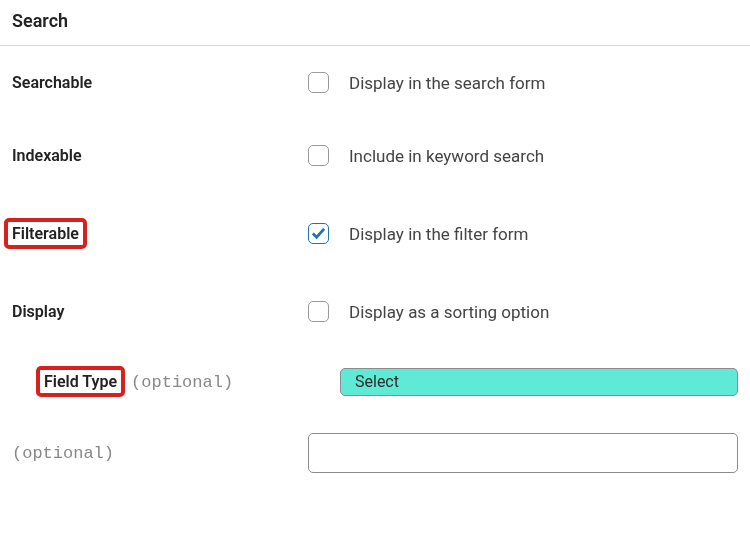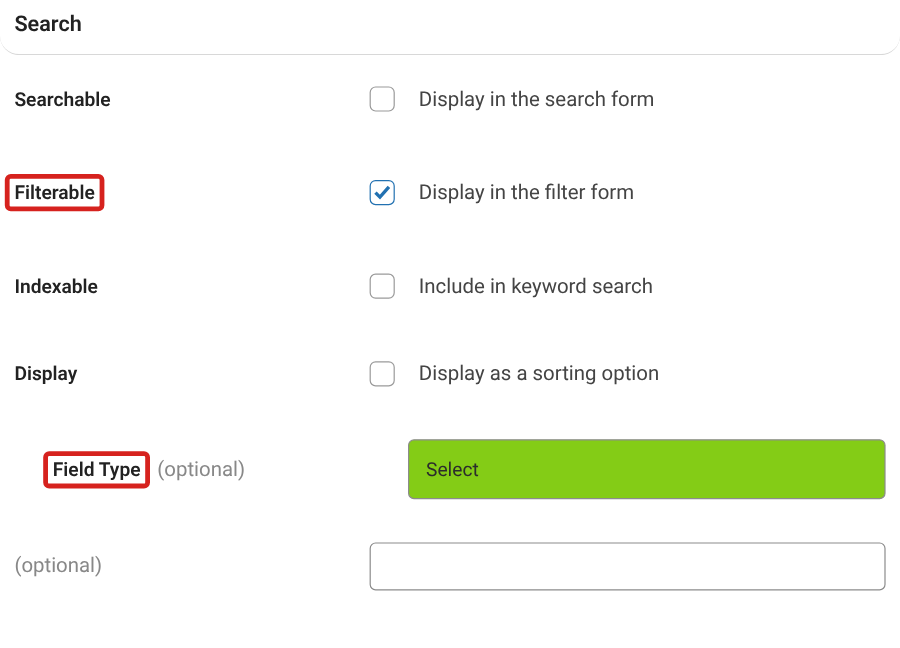--- a/index.html
+++ b/index.html
@@ -11,21 +11,20 @@
       height: 540px;
       background: #fff;
       overflow: hidden;
     }
     .section-header {
       font-weight: 600;
       font-size: 18px;
       padding: 10px 12px 14px 12px;
       border-bottom: 1px solid #d8d8d8;
       color: #222;
-      border-radius: 16px;
     }
     .form-rows {
       padding: 0;
     }
     .row {
       display: flex;
       align-items: center;
       padding: 26px 12px;
     }
     .row.select-row { padding-top: 18px; padding-bottom: 18px; margin-left: 32px; }
@@ -38,20 +37,21 @@
     }
     .label-main {
       font-weight: 600;
       color: #222;
       font-size: 16px;
     }
     .label-optional {
       font-weight: 400;
       color: #888;
       font-size: 17px;
+      font-family: Liberation Mono, monospace;
     }
     .control-col {
       flex: 1;
       display: flex;
       align-items: center;
       gap: 20px;
     }
     .checkbox {
       width: 21px;
       height: 21px;
@@ -78,24 +78,24 @@
       stroke: #2271b1;
       stroke-width: 3;
       fill: none;
     }
     .checkbox-label {
       color: #444;
       font-size: 17px;
     }
     .select-box {
       flex: 1;
-      height: 50px;
+      height: 28px;
       border: 1px solid #8c8c8c;
       border-radius: 5px;
-      background: #84cc16;
+      background: #5eead4;
       padding: 0 14px;
       font-size: 16px;
       color: #2c2c2c;
       display: flex;
       align-items: center;
       cursor: pointer;
     }
     .text-input {
       flex: 1;
       height: 40px;
@@ -128,41 +128,41 @@
     <div class="control-col">
       <div class="checkbox">
         
       </div>
       <span class="checkbox-label">Display in the search form</span>
     </div>
   </div>
 
   <div class="row">
     <div class="label-col">
+      <span class="label-main">Indexable</span>
+    </div>
+    <div class="control-col">
+      <div class="checkbox">
+        
+      </div>
+      <span class="checkbox-label">Include in keyword search</span>
+    </div>
+  </div>
+
+  <div class="row">
+    <div class="label-col">
       <span class="label-main highlight">Filterable</span>
     </div>
     <div class="control-col">
       <div class="checkbox checked">
         <svg viewBox="0 0 16 16">
             <path d="M2 8 L6 12 L14 3"></path>
           </svg>
       </div>
       <span class="checkbox-label">Display in the filter form</span>
-    </div>
-  </div>
-
-  <div class="row">
-    <div class="label-col">
-      <span class="label-main">Indexable</span>
-    </div>
-    <div class="control-col">
-      <div class="checkbox">
-        
-      </div>
-      <span class="checkbox-label">Include in keyword search</span>
     </div>
   </div>
 
   <div class="row">
     <div class="label-col">
       <span class="label-main">Display</span>
     </div>
     <div class="control-col">
       <div class="checkbox">
         

